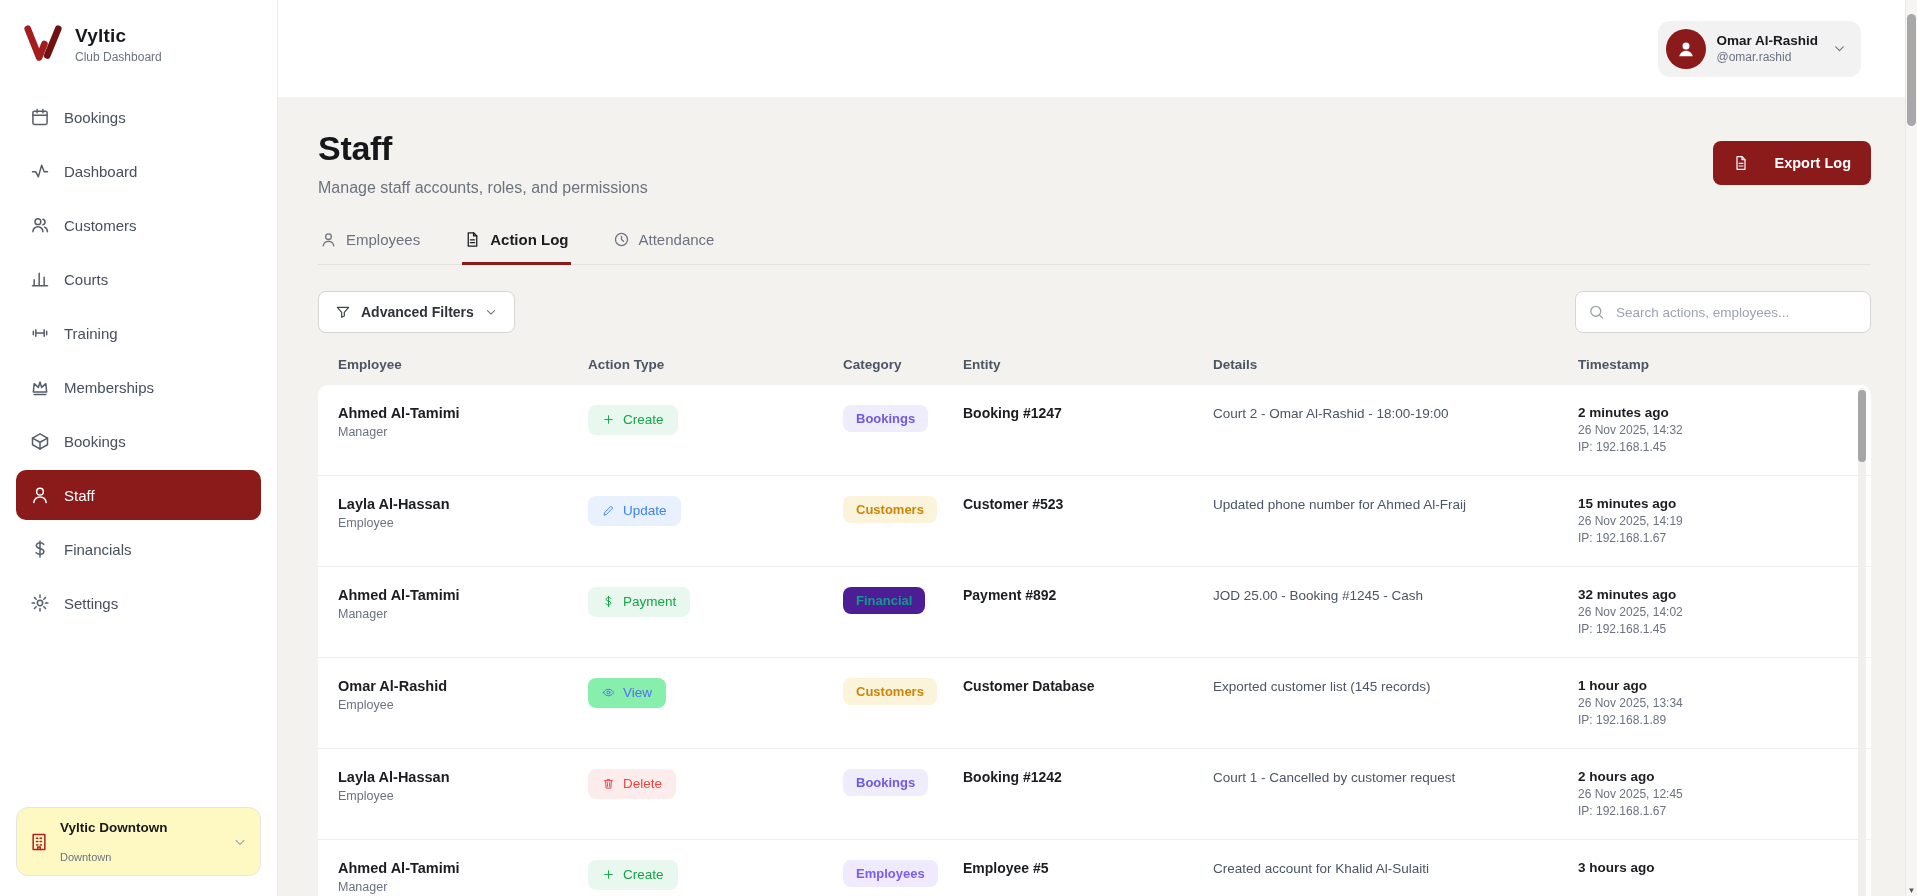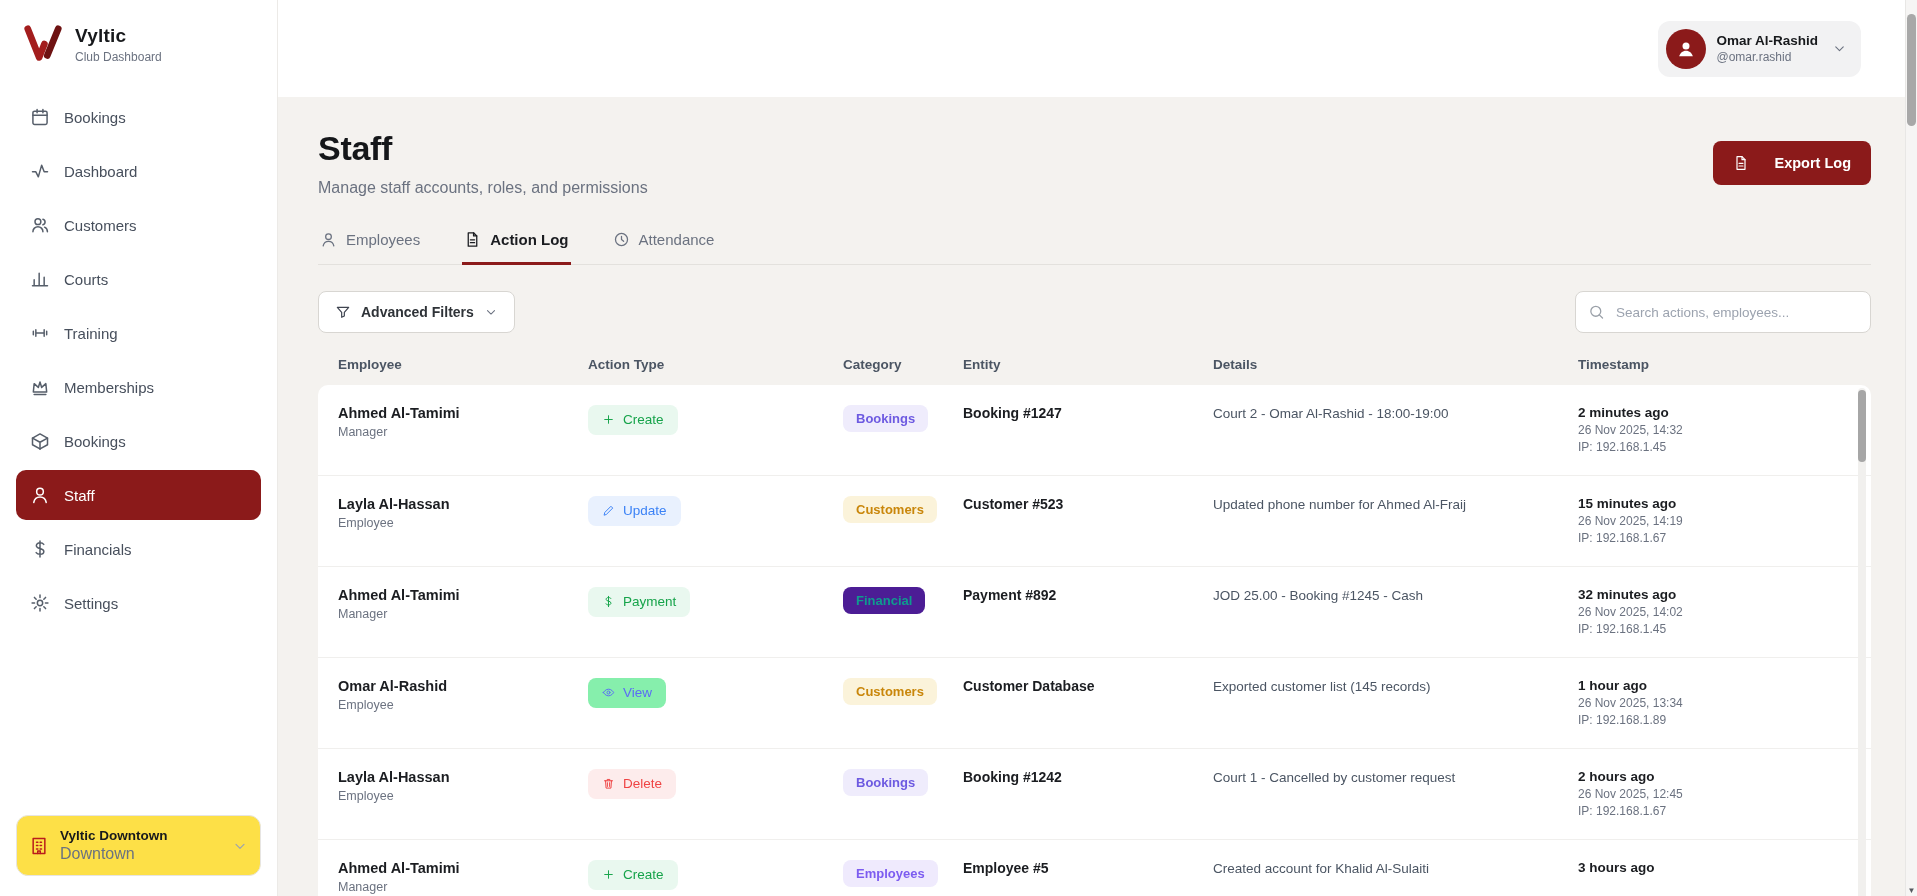--- a/index.html
+++ b/index.html
@@ -17,24 +17,24 @@
   .brand-tag { font-size:12px; color:#6b7280; margin-top:3px; }
 
   .nav { margin-top:28px; display:flex; flex-direction:column; }
   .nav-item { display:flex; align-items:center; gap:14px; height:50px; margin-bottom:4px;
               padding:0 14px; border-radius:10px; color:#474f5c; font-size:15px; font-weight:500; cursor:pointer; }
   .nav-item .ic { width:20px; height:20px; color:#565e6a; }
   .nav-item.active { background:#8b1a1a; color:#fff; }
   .nav-item.active .ic { color:#fff; }
 
   .loc-card { margin-top:auto; border:1px solid #e7e5e2; border-radius:12px; padding:12px;
-              display:flex; align-items:center; gap:11px; background:#fde047; cursor:pointer; }
+              display:flex; align-items:center; gap:11px; background:#fef9c3; cursor:pointer; }
   .loc-icon { width:20px; height:20px; color:#b91c1c; flex:none; }
   .loc-name { font-size:13.5px; font-weight:700; color:#17191c; }
-  .loc-sub { font-size:16px; color:#6b7280; margin-top:2px; }
+  .loc-sub { font-size:11px; color:#6b7280; margin-top:16px; }
   .loc-chevron { margin-left:auto; width:16px; height:16px; color:#9ca3af; flex:none; }
 
   
   .main { flex:1; display:flex; flex-direction:column; min-width:0; }
   .topbar { height:97px; flex:none; background:#fff; display:flex; align-items:center;
             justify-content:flex-end; padding-right:56px; }
   .user-chip { display:flex; align-items:center; gap:10px; background:#f2f2f3; border-radius:12px;
                padding:8px 14px 8px 8px; cursor:pointer; }
   .avatar { width:40px; height:40px; border-radius:50%; background:#8b1a1a; color:#fff;
             display:flex; align-items:center; justify-content:center; flex:none; }

